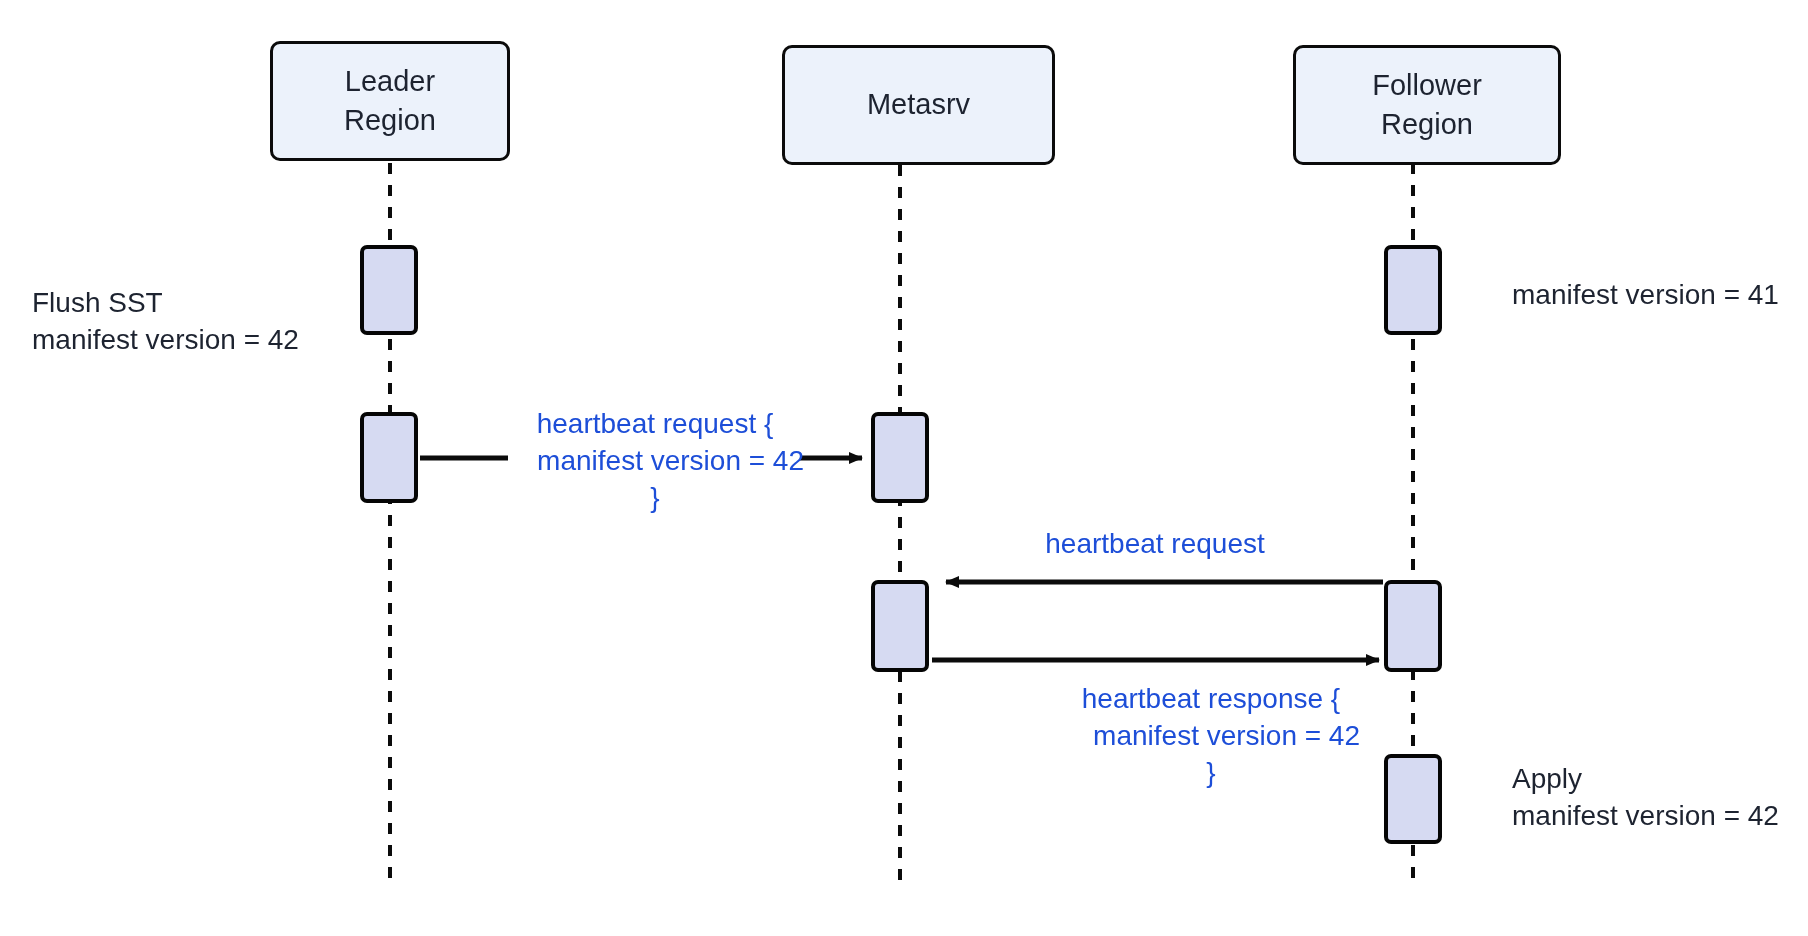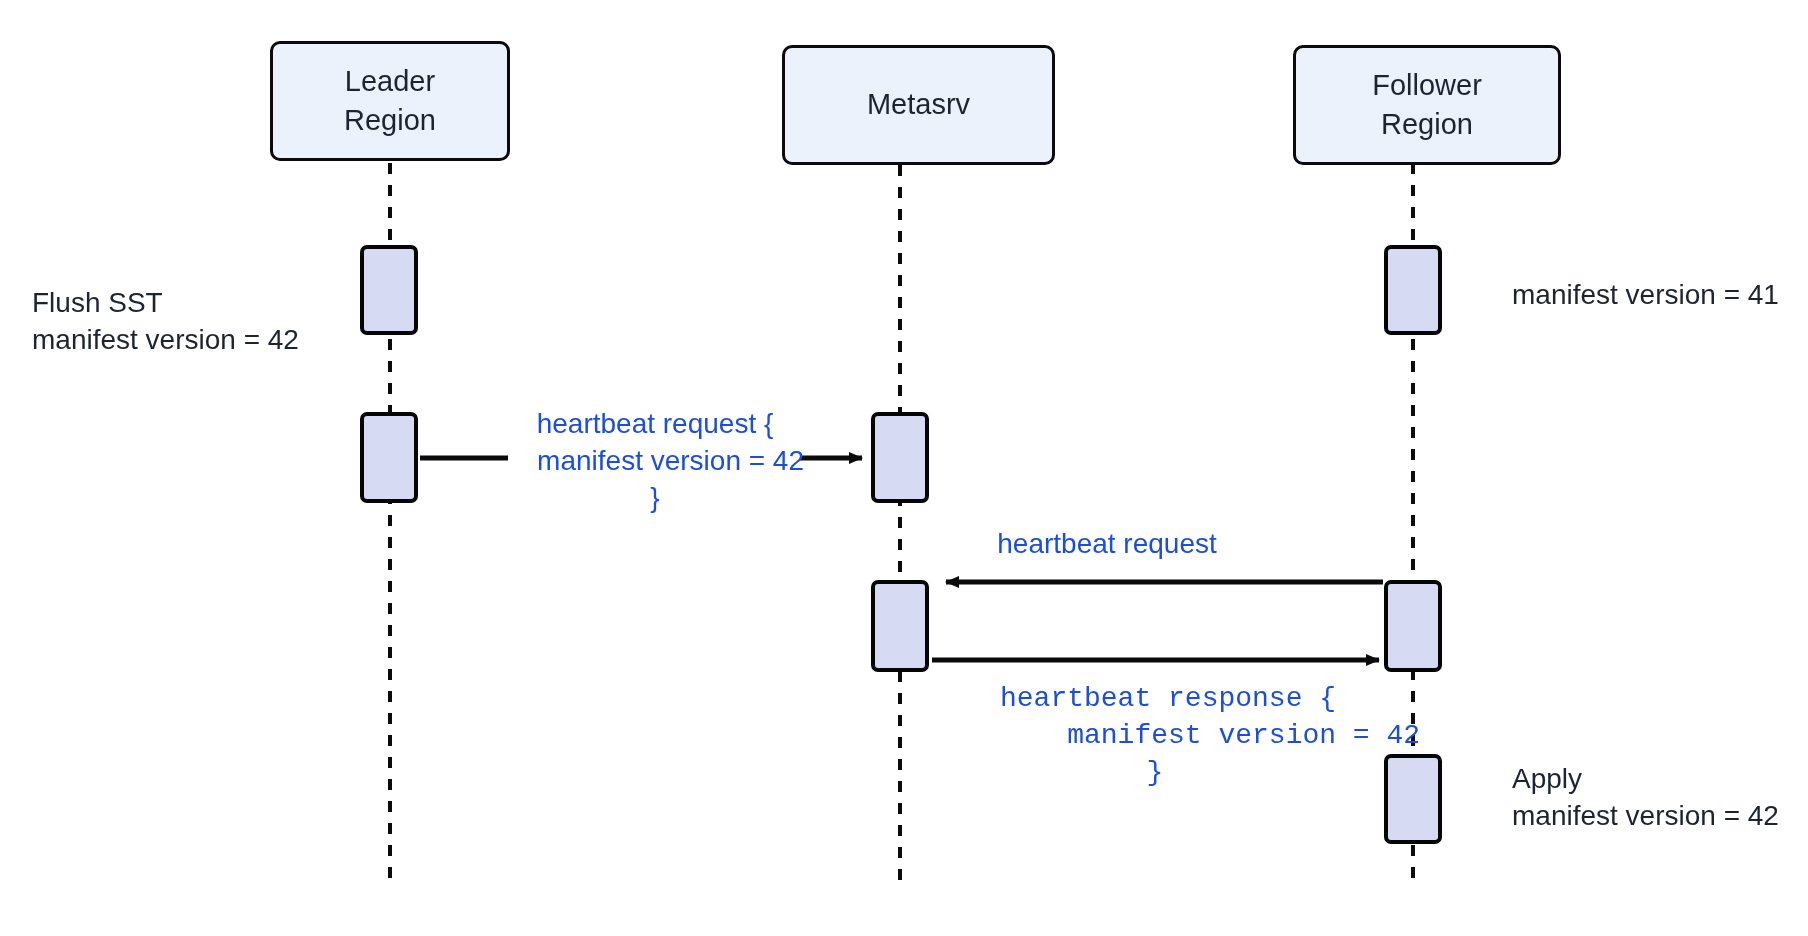--- a/index.html
+++ b/index.html
@@ -130,19 +130,19 @@
 
   <div class="note right" style="left:1484px; top:276px; width:300px;">manifest version = 41</div>
 
   <div class="note right" style="left:1484px; top:760px; width:310px;">Apply
 manifest version = 42</div>
 
   <div class="msg-label" style="left:500px; top:405px; width:310px;">heartbeat request {
     manifest version = 42
 }</div>
 
-  <div class="msg-label" style="left:952px; top:525px; width:310px;">heartbeat request</div>
+  <div class="msg-label" style="left:1000px; top:525px; width:310px;">heartbeat request</div>
 
-  <div class="msg-label" style="left:1000px; top:680px; width:310px;font-family:Liberation Mono, monospace;">heartbeat response {
+  <div class="msg-label" style="left:1056px; top:680px; width:310px;">heartbeat response {
     manifest version = 42
 }</div>
 
 </div>
 
 </body></html>

